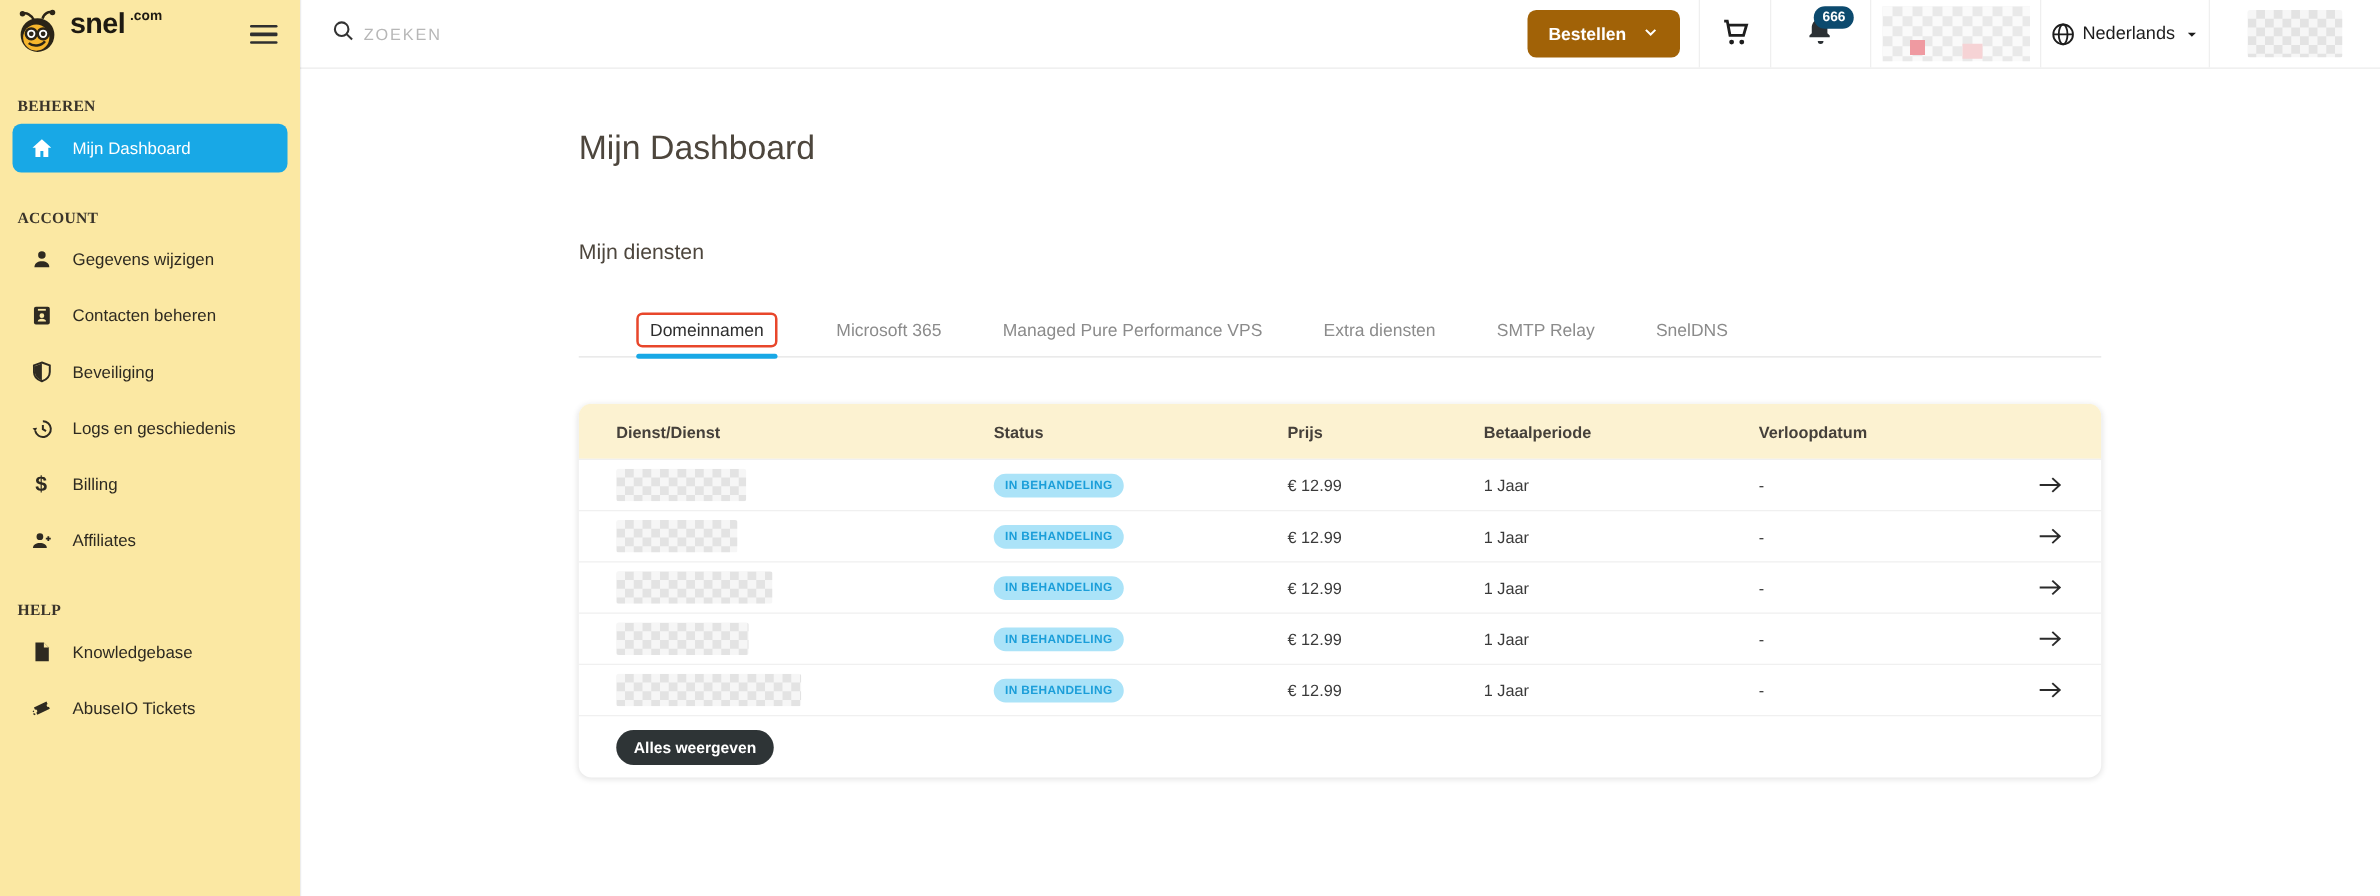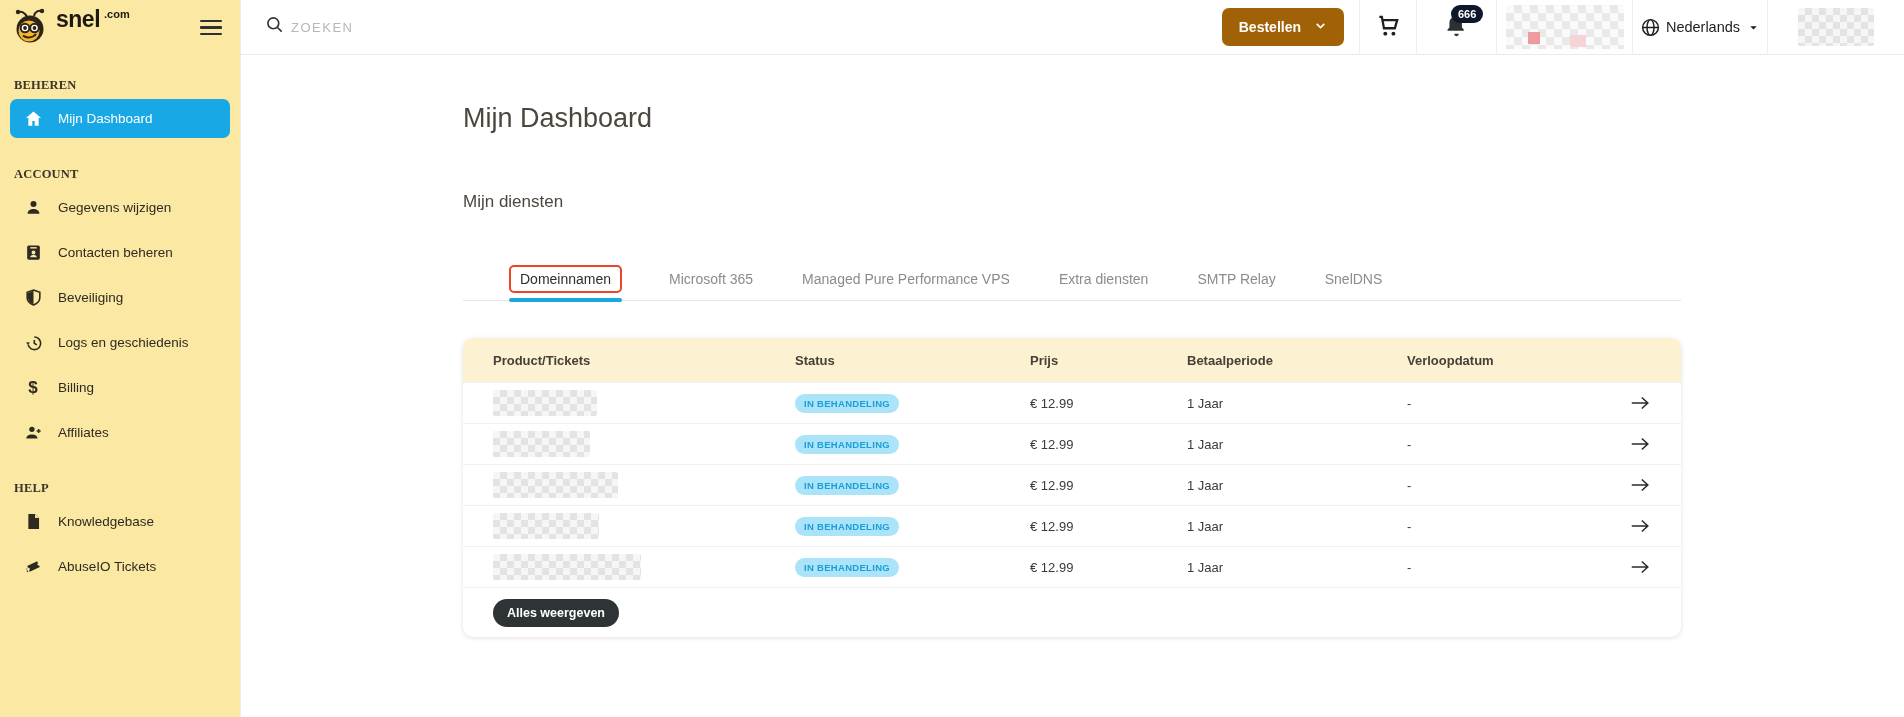--- a/index.html
+++ b/index.html
@@ -35,21 +35,21 @@
     color:#555; width:420px; font-family:"Liberation Sans", sans-serif; }
   .search-input::placeholder { color:#b7b7b7; }
   .cell { display:flex; align-items:center; justify-content:center;
     border-left:1px solid #efefef; position:relative; }
   .cell-order { border-left:none; padding:0 15px; }
   .btn-order { background:#a16207; border:none; border-radius:7px; color:#fff;
     font-size:14px; font-weight:bold; padding:11px 17px; display:flex; align-items:center;
     gap:13px; cursor:pointer; font-family:"Liberation Sans", sans-serif; }
   .cell-cart { width:57px; }
   .cell-bell { width:80px; }
-  .bell-badge { position:absolute; top:5px; left:34px; background:#0f172a; color:#fff;
+  .bell-badge { position:absolute; top:5px; left:34px; background:#0c4a6e; color:#fff;
     font-size:11px; font-weight:bold; padding:3px 7px; border-radius:9px; }
   .cell-blur-account { width:136px; }
   .cell-lang { width:135px; gap:2px; font-size:14.5px; color:#1d1d1d; cursor:pointer; }
   .cell-avatar { width:137px; }
 
   
   .blur { background-image:repeating-conic-gradient(#e3e3e3 0% 25%, #f6f6f6 0% 50%);
     background-size:14px 14px; border-radius:2px; }
   .blur-account { width:118px; height:44px;
     background-image:
@@ -59,21 +59,21 @@
     background-position:22px 27px, 64px 30px, 0 0;
     background-size:12px 12px, 16px 12px, 16px 16px; }
   .blur-avatar { width:76px; height:38px; }
 
   
   .main { margin-left:240px; padding-top:55px; }
   .container { width:1218px; margin:0 auto; }
   .page-title { margin-top:48px; font-size:27px; font-weight:400; color:#4d463d; }
   .section-title { margin-top:58px; font-size:17px; font-weight:400; color:#4d463d; }
 
-  .tabs { margin-top:59px; display:flex; align-items:flex-end; border-bottom:1px solid #e4e4e4;padding-left:48px; }
+  .tabs { margin-top:44px; display:flex; align-items:flex-end; border-bottom:1px solid #e4e4e4;padding-left:48px; }
   .tab { margin-right:49px; padding-bottom:13px; font-size:14px; color:#8b8b8b;
     position:relative; cursor:pointer; white-space:nowrap; }
   .tab.active { color:#2e2e2e; }
   .tab.active::after { content:""; position:absolute; left:-2px; right:-2px; bottom:-2px;
     height:4px; background:#18A8E6; border-radius:2px; }
   .annotation-box { display:inline-block; border:2px solid #E8462B; border-radius:5px;
     padding:4px 9px; margin:-6px -2px; }
 
   .card { margin-top:37px; border-radius:10px; background:#fff;
     box-shadow:0 1px 5px rgba(0,0,0,.12); overflow:hidden; }
@@ -314,21 +314,21 @@
       <div class="tab">
         <span>SMTP Relay</span>
       </div>
       <div class="tab">
         <span>SnelDNS</span>
       </div>
     </div>
 
     <div class="card">
       <div class="grid-row thead">
-        <div>Product/Tickets</div>
+        <div>Dienst/Dienst</div>
         <div>Status</div>
         <div>Prijs</div>
         <div>Betaalperiode</div>
         <div>Verloopdatum</div>
         <div></div>
       </div>
 
       <div class="grid-row trow">
         <div>
             <div class="blur product-blur" style="width:104px"></div>

